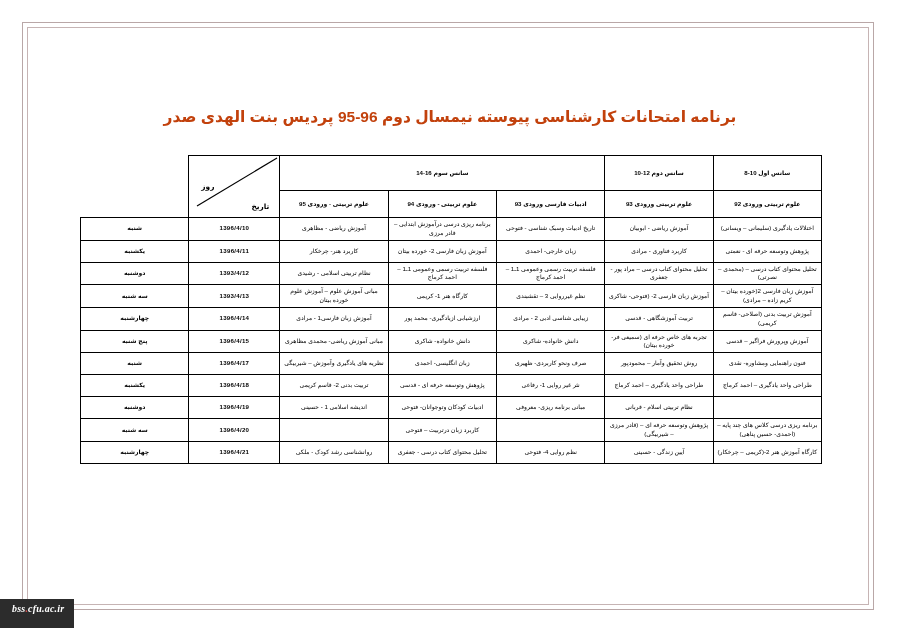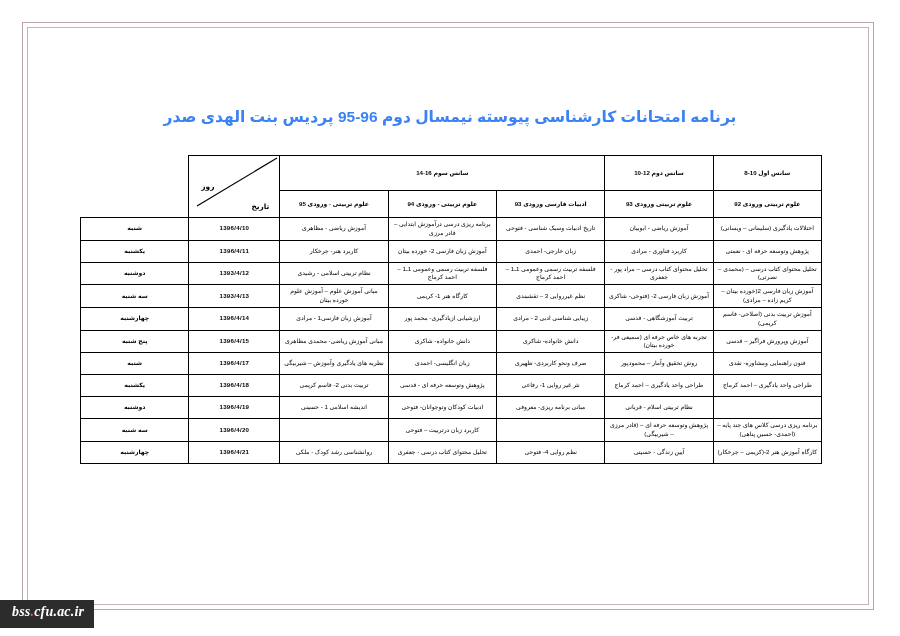--- a/index.html
+++ b/index.html
@@ -32,21 +32,21 @@
     pointer-events:none;
   }
 
   
   #title{
     position:absolute;
     left:0;right:0;top:108px;
     text-align:center;
     font-size:15.5px;
     font-weight:bold;
-    color:#3b82f6;
+    color:#c2410c;
     letter-spacing:0;
     direction:rtl;
   }
 
   
   #schedule-wrap{
     position:absolute;
     left:80px;top:155px;
     width:742px;
   }
@@ -119,22 +119,22 @@
     font-weight:bold;
     text-align:right;
   }
 
   
   #watermark{
     position:absolute;
     left:0;bottom:8px;
     background:#2c2c2c;
     color:#ffffff;
-    padding:4px 10px 8px 12px;
-    font-size:14px;
+    padding:4px 10px 14px 12px;
+    font-size:10px;
     font-weight:bold;
     font-style:italic;
     font-family:"Liberation Serif","DejaVu Serif",serif;
     letter-spacing:.2px;
   }
   #watermark .bss{color:#ffffff;}
   #watermark .dot{color:#d9534f;}
   #watermark .rest{color:#ffffff;}
 </style>
 </head>

